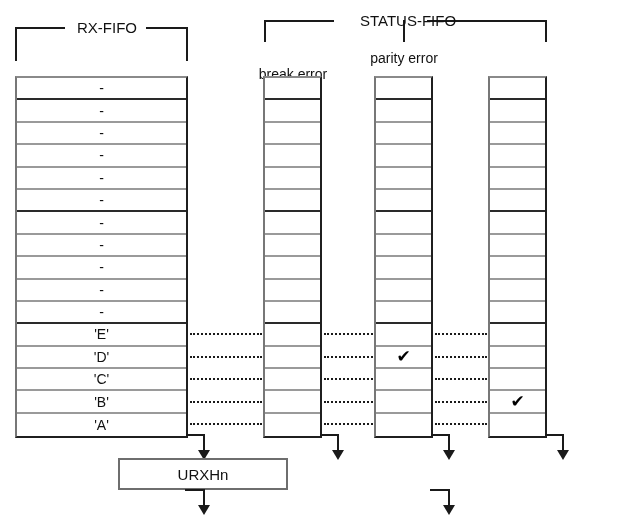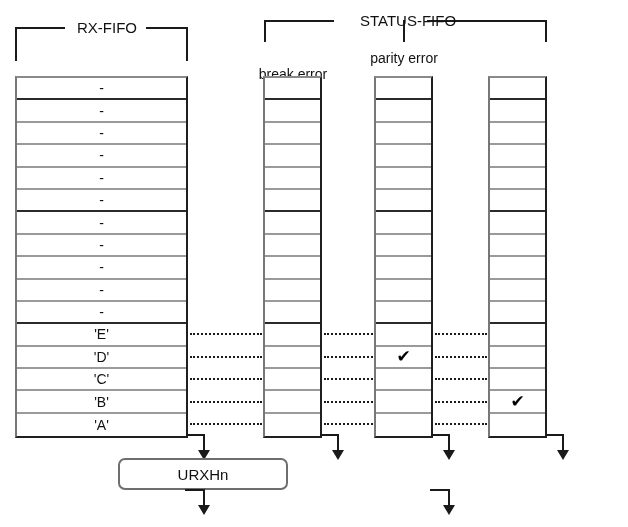--- a/index.html
+++ b/index.html
@@ -333,21 +333,21 @@
   <div class="arrow-head" style="left:332px;top:450px;"></div>
 
   <div class="ln-h" style="left:431px;top:434px;width:19px;"></div>
   <div class="ln-v" style="left:448px;top:434px;height:18px;"></div>
   <div class="arrow-head" style="left:443px;top:450px;"></div>
 
   <div class="ln-h" style="left:545px;top:434px;width:19px;"></div>
   <div class="ln-v" style="left:562px;top:434px;height:18px;"></div>
   <div class="arrow-head" style="left:557px;top:450px;"></div>
 
-  <div class="unit" style="left:118px;top:458px;width:170px;height:32px;border-radius:7px;">
+  <div class="unit" style="left:118px;top:458px;width:170px;height:32px;">
     <span>URXHn</span>
   </div>
 
 
   <div class="ln-h" style="left:185px;top:489px;width:19px;"></div>
   <div class="ln-v" style="left:203px;top:489px;height:18px;"></div>
   <div class="arrow-head" style="left:198px;top:505px;"></div>
 
   <div class="ln-h" style="left:430px;top:489px;width:19px;"></div>
   <div class="ln-v" style="left:448px;top:489px;height:18px;"></div>

